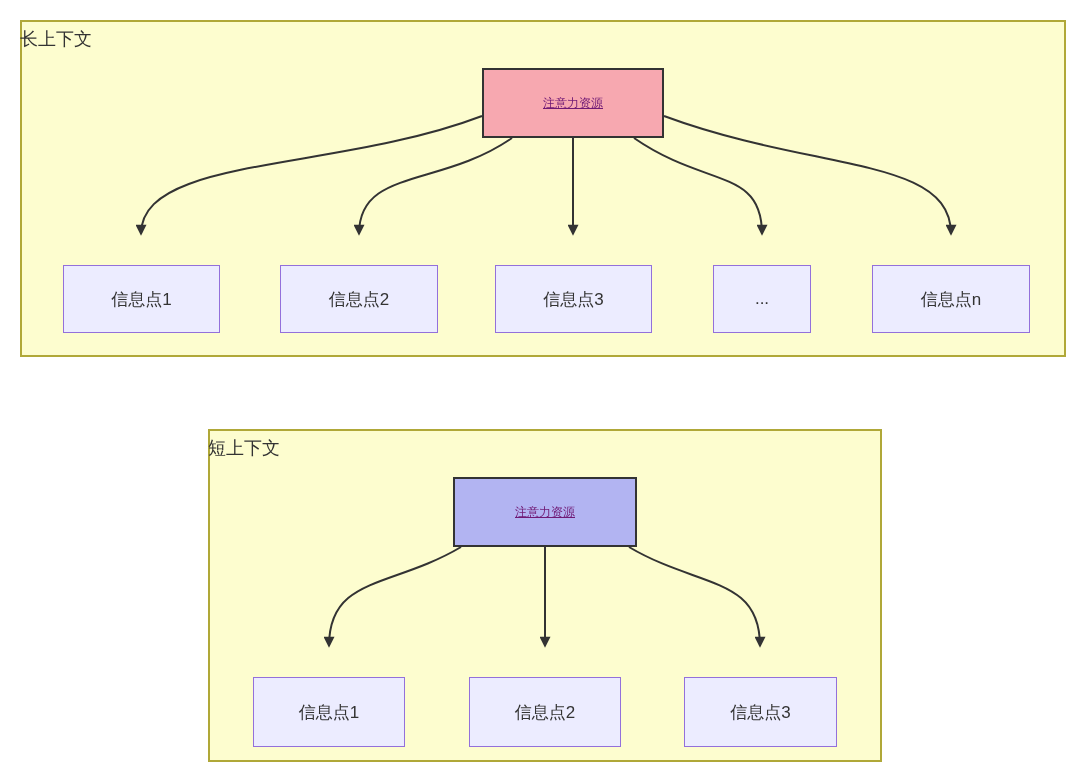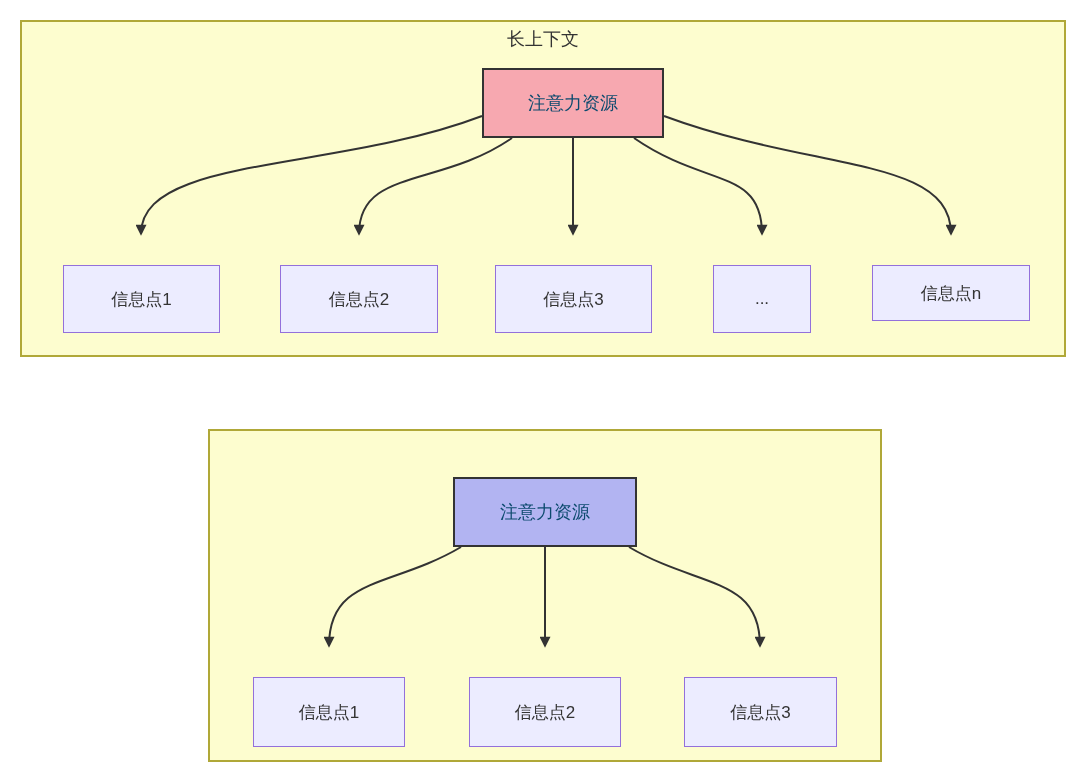--- a/index.html
+++ b/index.html
@@ -15,56 +15,56 @@
   .ctx-container {
     position: absolute;
     background: #fdfdcf;
     border: 2px solid #b0a838;
     box-sizing: border-box;
   }
   .ctx-container.long  { left: 20px;  top: 20px;  width: 1046px; height: 337px; }
   .ctx-container.short { left: 208px; top: 429px; width: 674px;  height: 333px; }
   .ctx-title {
     position: absolute;
-    text-align: center;
     font-size: 18px;
     color: #333333;
   }
   .ctx-title.long  { left: 20px;  top: 27px;  width: 1046px; }
   .ctx-title.short { left: 208px; top: 436px; width: 674px; }
   .hub {
     position: absolute;
     border: 2.5px solid #333333;
     box-sizing: border-box;
     display: flex;
     align-items: center;
     justify-content: center;
-    font-size: 18px;
-    color: #0c4a6e;
+    font-size: 12px;
+    color: #701a75;
+    text-decoration: underline;
   }
   .hub.long  { left: 482px; top: 68px;  width: 182px; height: 70px; background: #f7a8b0; }
   .hub.short { left: 453px; top: 477px; width: 184px; height: 70px; background: #b2b4f2; }
   .node {
     position: absolute;
     background: #ececff;
     border: 1.4px solid #9370db;
     box-sizing: border-box;
     display: flex;
     align-items: center;
     justify-content: center;
     font-size: 17px;
     color: #333333;
     margin-top: 28px;
   }
   
   .node.t1 { left: 63px;  top: 237px; width: 157px; height: 68px; }
   .node.t2 { left: 280px; top: 237px; width: 158px; height: 68px; }
   .node.t3 { left: 495px; top: 237px; width: 157px; height: 68px; }
   .node.t4 { left: 713px; top: 237px; width: 98px;  height: 68px; }
-  .node.t5 { left: 872px; top: 237px; width: 158px; height: 56px; }
+  .node.t5 { left: 872px; top: 237px; width: 158px; height: 68px; }
   
   .node.b1 { left: 253px; top: 649px; width: 152px; height: 70px; }
   .node.b2 { left: 469px; top: 649px; width: 152px; height: 70px; }
   .node.b3 { left: 684px; top: 649px; width: 153px; height: 70px; }
   svg.arrows {
     position: absolute;
     left: 0; top: 0;
     width: 1080px; height: 774px;
     pointer-events: none;
   }
@@ -76,20 +76,21 @@
 </style>
 </head>
 <body>
 
 <div class="canvas">
 
   <div class="ctx-container long"></div>
   <div class="ctx-title long">长上下文</div>
 
   <div class="ctx-container short"></div>
+  <div class="ctx-title short">短上下文</div>
 
   <svg class="arrows" viewBox="0 0 1080 774" xmlns="http://www.w3.org/2000/svg">
     <defs>
       <marker id="arrowhead" viewBox="0 0 10 10" refX="8.5" refY="5" markerWidth="13" markerHeight="11" orient="auto" markerUnits="userSpaceOnUse">
         <path d="M0,0 L10,5 L0,10 z" fill="#333333"></path>
       </marker>
     </defs>
 
     <path class="edge" d="M 482,116 C 335,172 141,156 141,234" marker-end="url(#arrowhead)"></path>
     <path class="edge" d="M 512,138 C 440,188 359,168 359,234" marker-end="url(#arrowhead)"></path>

